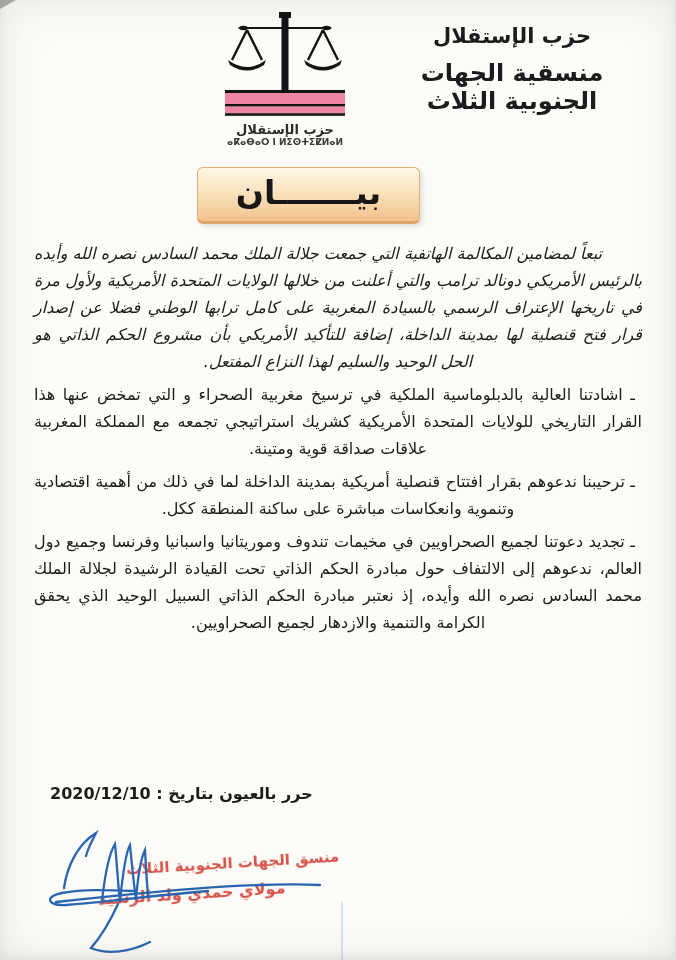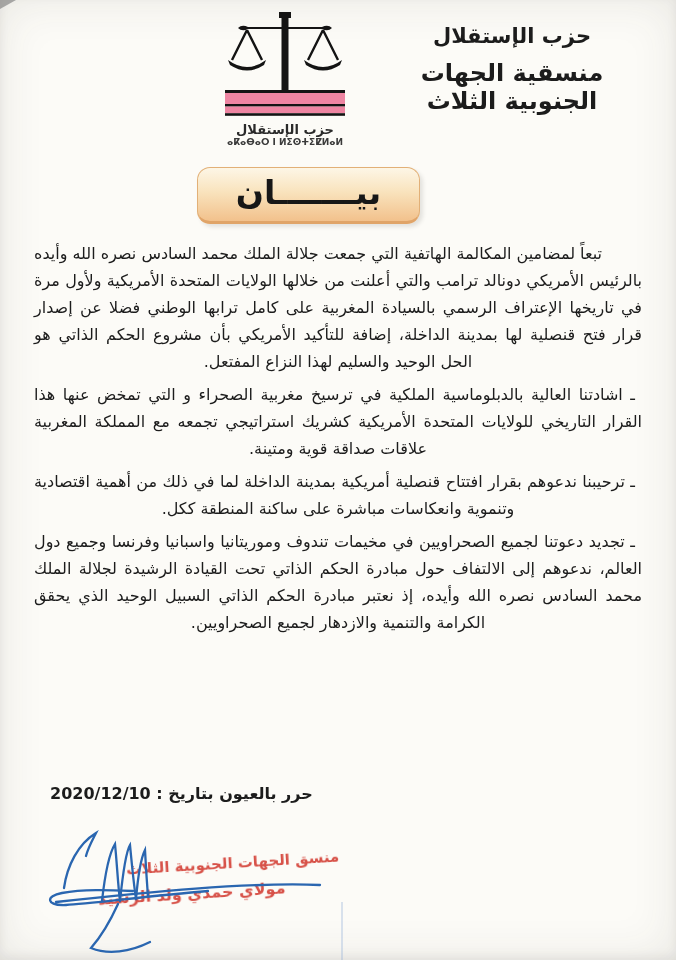--- a/index.html
+++ b/index.html
@@ -14,33 +14,33 @@
   
   .org{position:absolute;top:24px;right:34px;width:260px;text-align:center;font-weight:bold;}
   .org-line1{font-size:21px;letter-spacing:.5px;margin-bottom:11px;}
   .org-line2{font-size:24px;}
   .logo{position:absolute;top:12px;left:224px;width:122px;text-align:center;}
   .logo-caption-ar{font-size:13px;font-weight:bold;color:#2a2a2a;margin-top:2px;letter-spacing:1px;}
   .logo-caption-tf{font-size:9px;font-weight:bold;color:#3a3a3a;letter-spacing:0;line-height:10px;}
   
   .banner{
     position:absolute;top:167px;left:197px;width:221px;height:53px;
-    border-radius:13px;border:1px solid #e2b077;border-bottom:3px solid #e0a468;
+    border-radius:6px;border:1px solid #e2b077;border-bottom:3px solid #e0a468;
     background:linear-gradient(180deg,#fdf6e6 0%,#f9e3bd 45%,#f2c18c 100%);
     box-shadow:3px 3px 4px rgba(0,0,0,.10);
     display:flex;align-items:center;justify-content:center;
   }
   .banner-text{font-size:33px;font-weight:bold;color:#171717;transform:translateY(-2px);}
   
   .body-text{
     position:absolute;top:240px;right:34px;left:34px;
     font-size:16px;line-height:27px;text-align:justify;text-align-last:center;
   }
   .body-text p{margin:0 0 6px 0;}
-  .body-text p.indent{text-indent:40px;}
+  .body-text p.indent{text-indent:40px;font-style:italic;}
   .body-text p.bullet{text-indent:7px;}
   
   .date-line{position:absolute;top:784px;left:50px;font-size:16px;font-weight:bold;direction:rtl;}
   .signature{position:absolute;top:830px;left:38px;width:330px;height:130px;}
   .stamp{position:absolute;transform:rotate(-3.5deg);color:#d23a30;font-weight:bold;
     opacity:.88;filter:blur(.3px);white-space:nowrap;}
   .stamp-line1{left:88px;top:24px;font-size:15px;letter-spacing:.5px;}
   .stamp-line2{left:60px;top:54px;font-size:16px;letter-spacing:2px;}
   .pen{position:absolute;left:0;top:0;}
   .crease{position:absolute;left:303px;top:72px;width:2px;height:60px;

